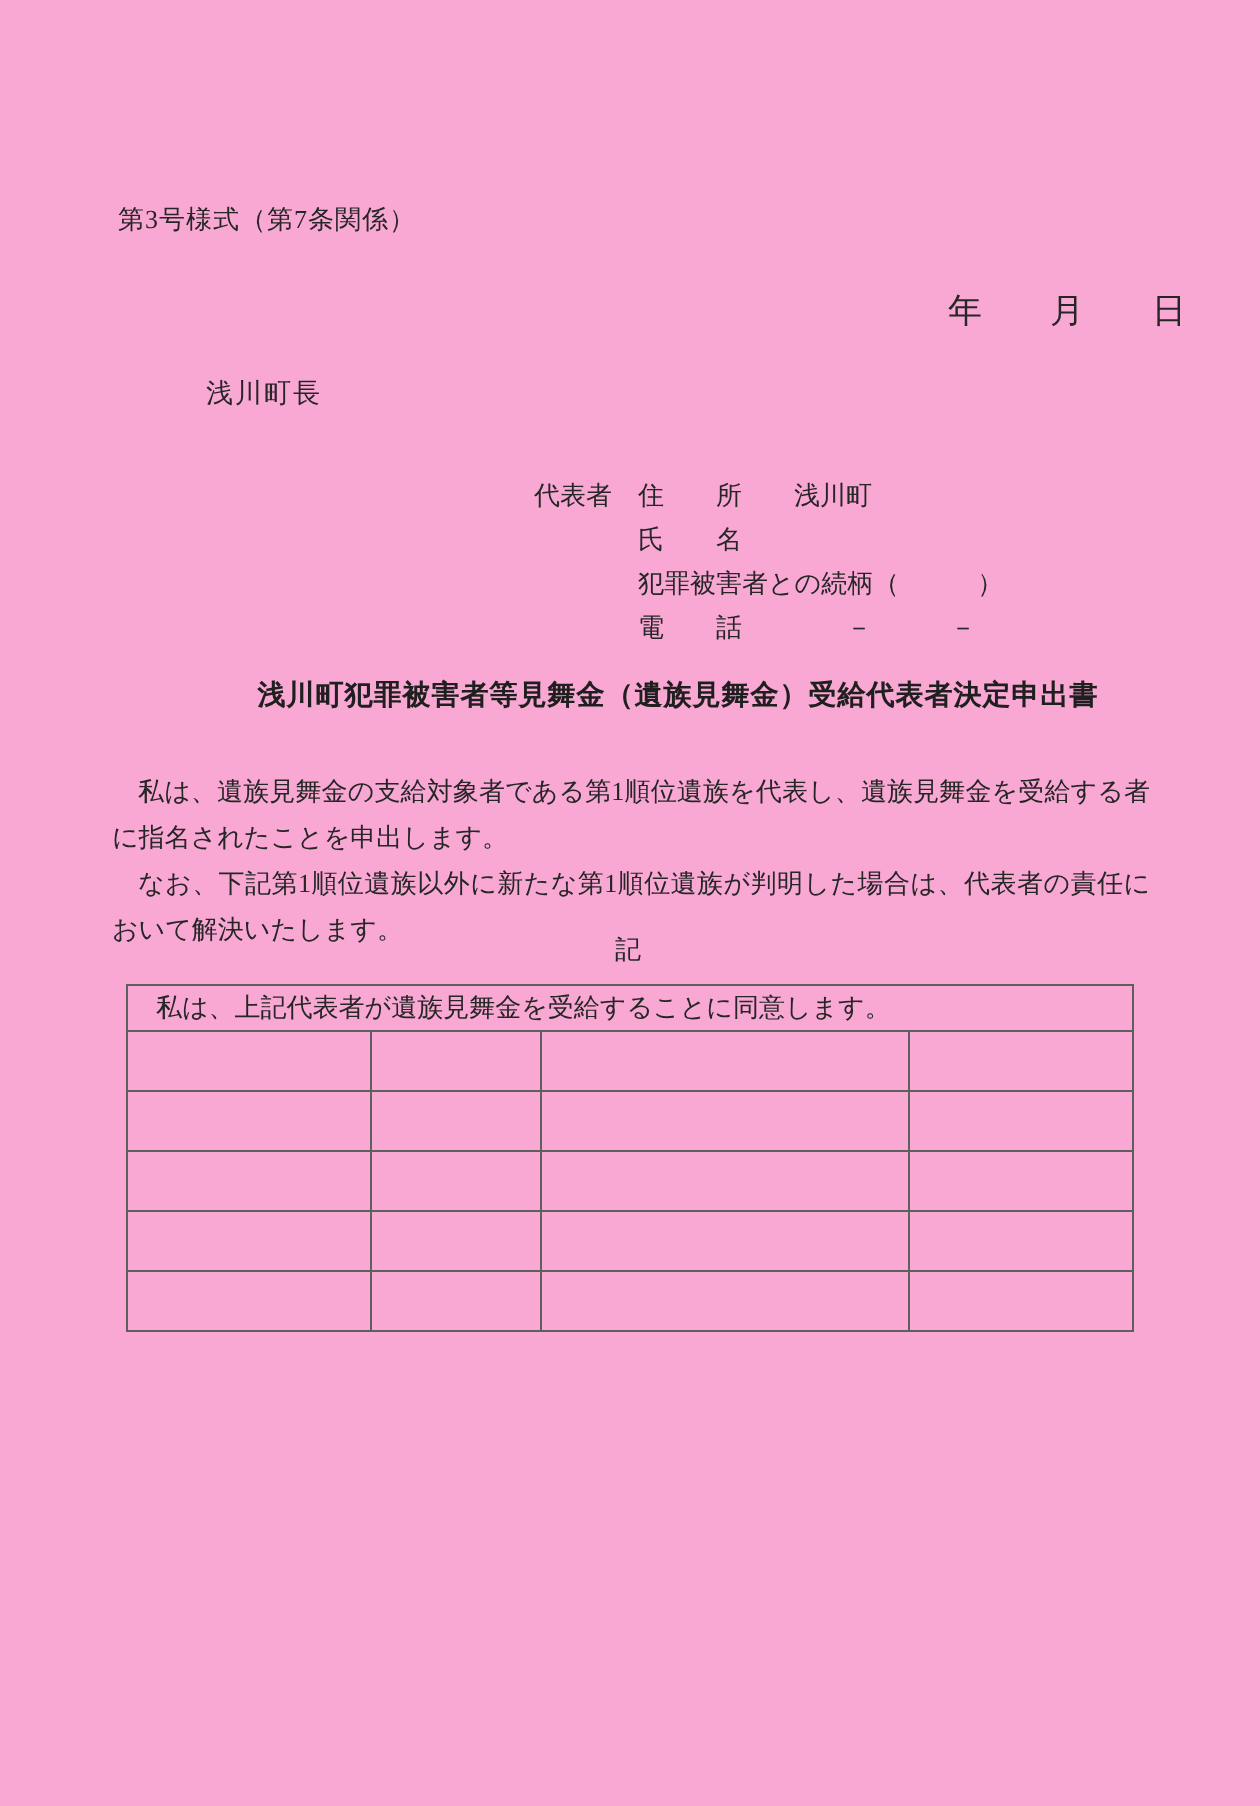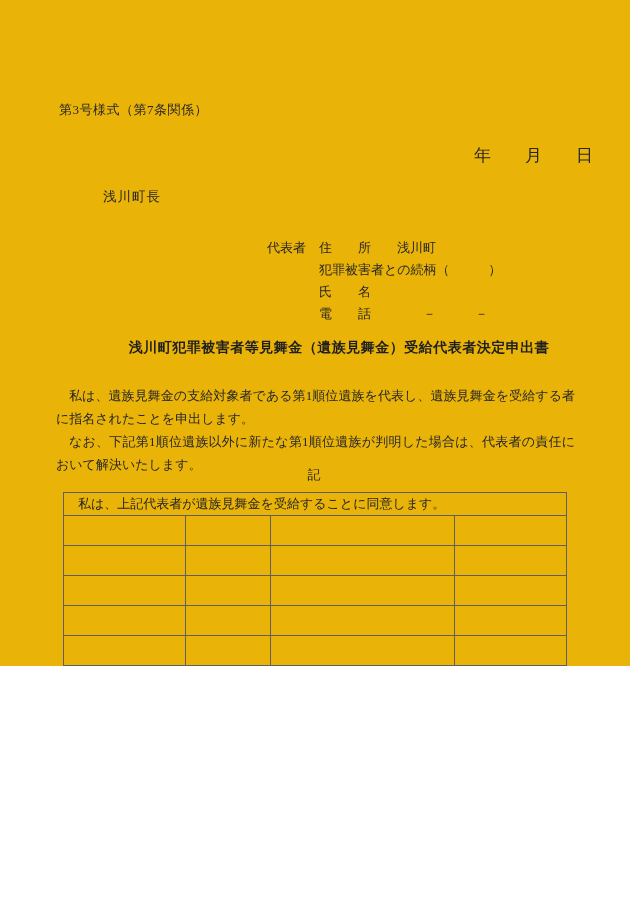--- a/index.html
+++ b/index.html
@@ -3,22 +3,22 @@
 <meta charset="utf-8">
 <style>
   html, body {
     margin: 0;
     padding: 0;
     background: #ffffff;
   }
   .page {
     position: relative;
     width: 630px;
-    height: 666px;
-    background: #eab308;
+    height: 903px;
+    background: #f9a8d4;
     overflow: hidden;
     font-family: "Liberation Serif", "DejaVu Serif", serif;
     color: #262626;
     font-size: 13px;
   }
   .abs { position: absolute; }
   .pre { white-space: pre; }
 
   .form-number {
     top: 101px; left: 59px;
@@ -100,22 +100,22 @@
 <div class="page">
 
   <div class="abs form-number">第3号様式（第7条関係）</div>
 
   <div class="abs date-line pre">年　　月　　日</div>
 
   <div class="abs addressee">浅川町長</div>
 
   <div class="abs rep-block">
     <div class="pre">代表者　住　　所　　浅川町</div>
+    <div class="pre">　　　　氏　　名</div>
     <div class="pre">　　　　犯罪被害者との続柄（　　　）</div>
-    <div class="pre">　　　　氏　　名</div>
     <div class="pre">　　　　電　　話　　　　－　　　－</div>
   </div>
 
   <div class="abs doc-title">浅川町犯罪被害者等見舞金（遺族見舞金）受給代表者決定申出書</div>
 
   <div class="abs body-text">
     <p>私は、遺族見舞金の支給対象者である第1順位遺族を代表し、遺族見舞金を受給する者に指名されたことを申出します。</p>
     <p>なお、下記第1順位遺族以外に新たな第1順位遺族が判明した場合は、代表者の責任において解決いたします。</p>
   </div>
 

